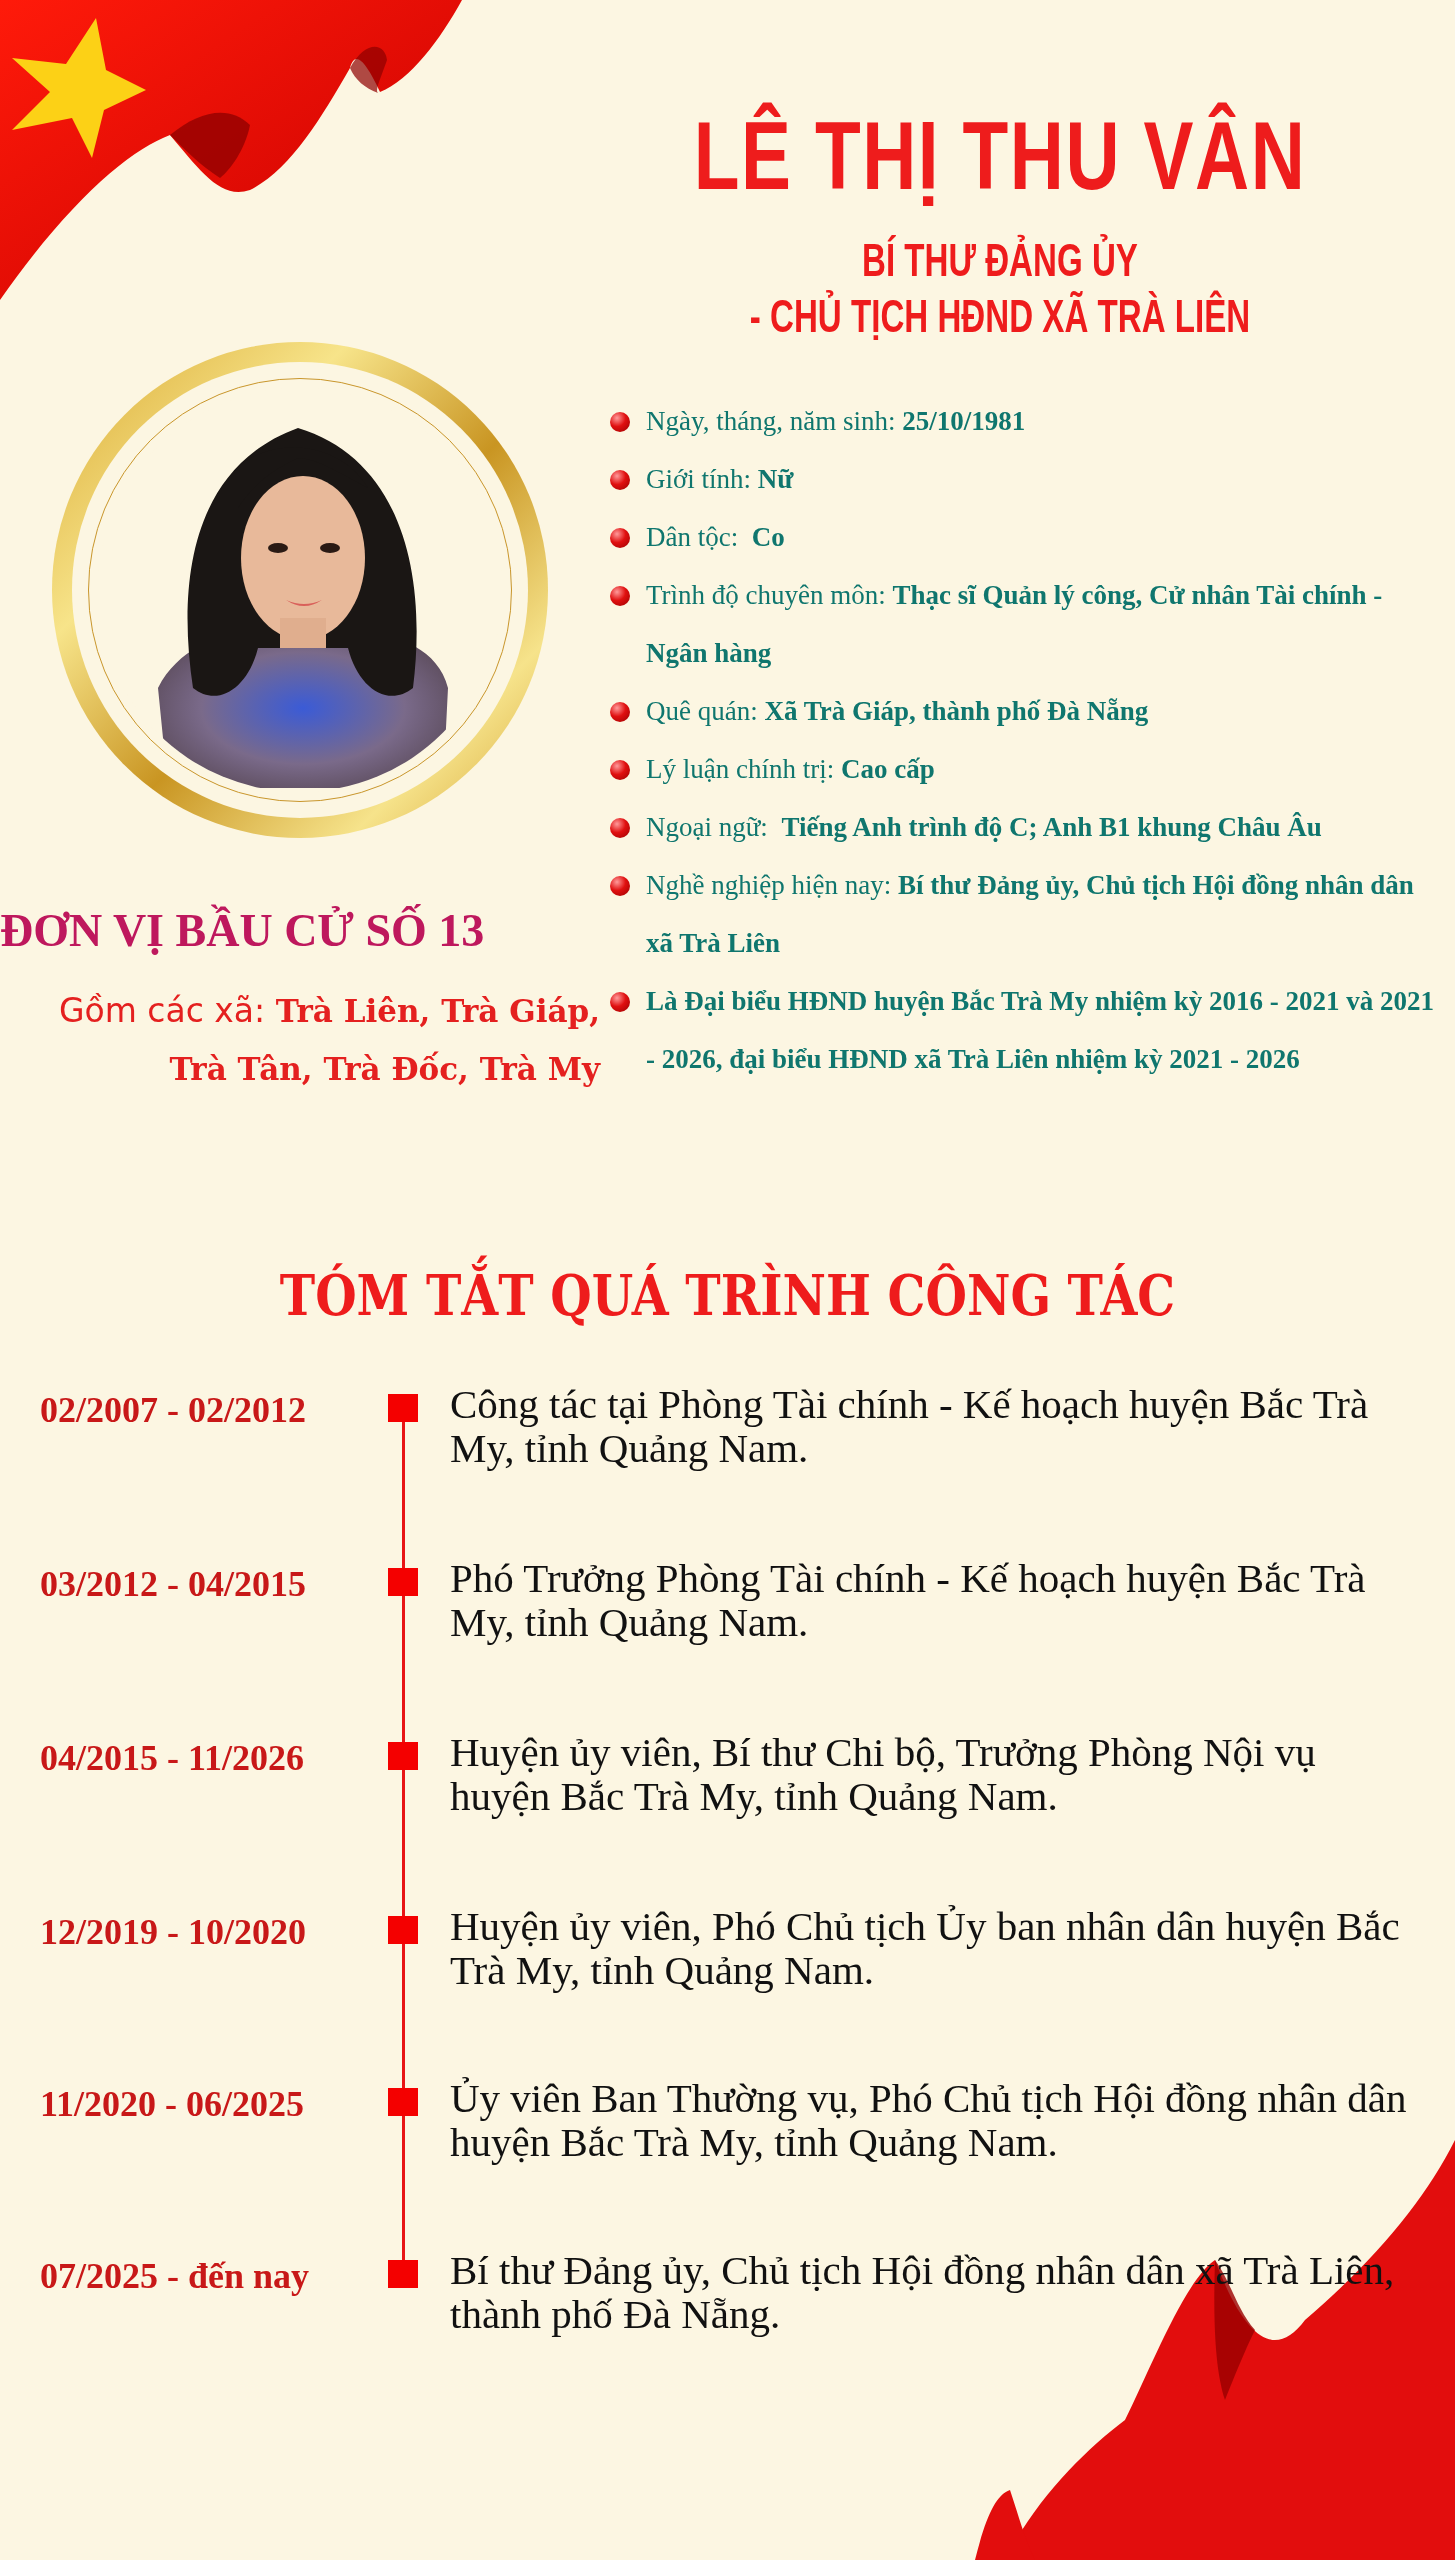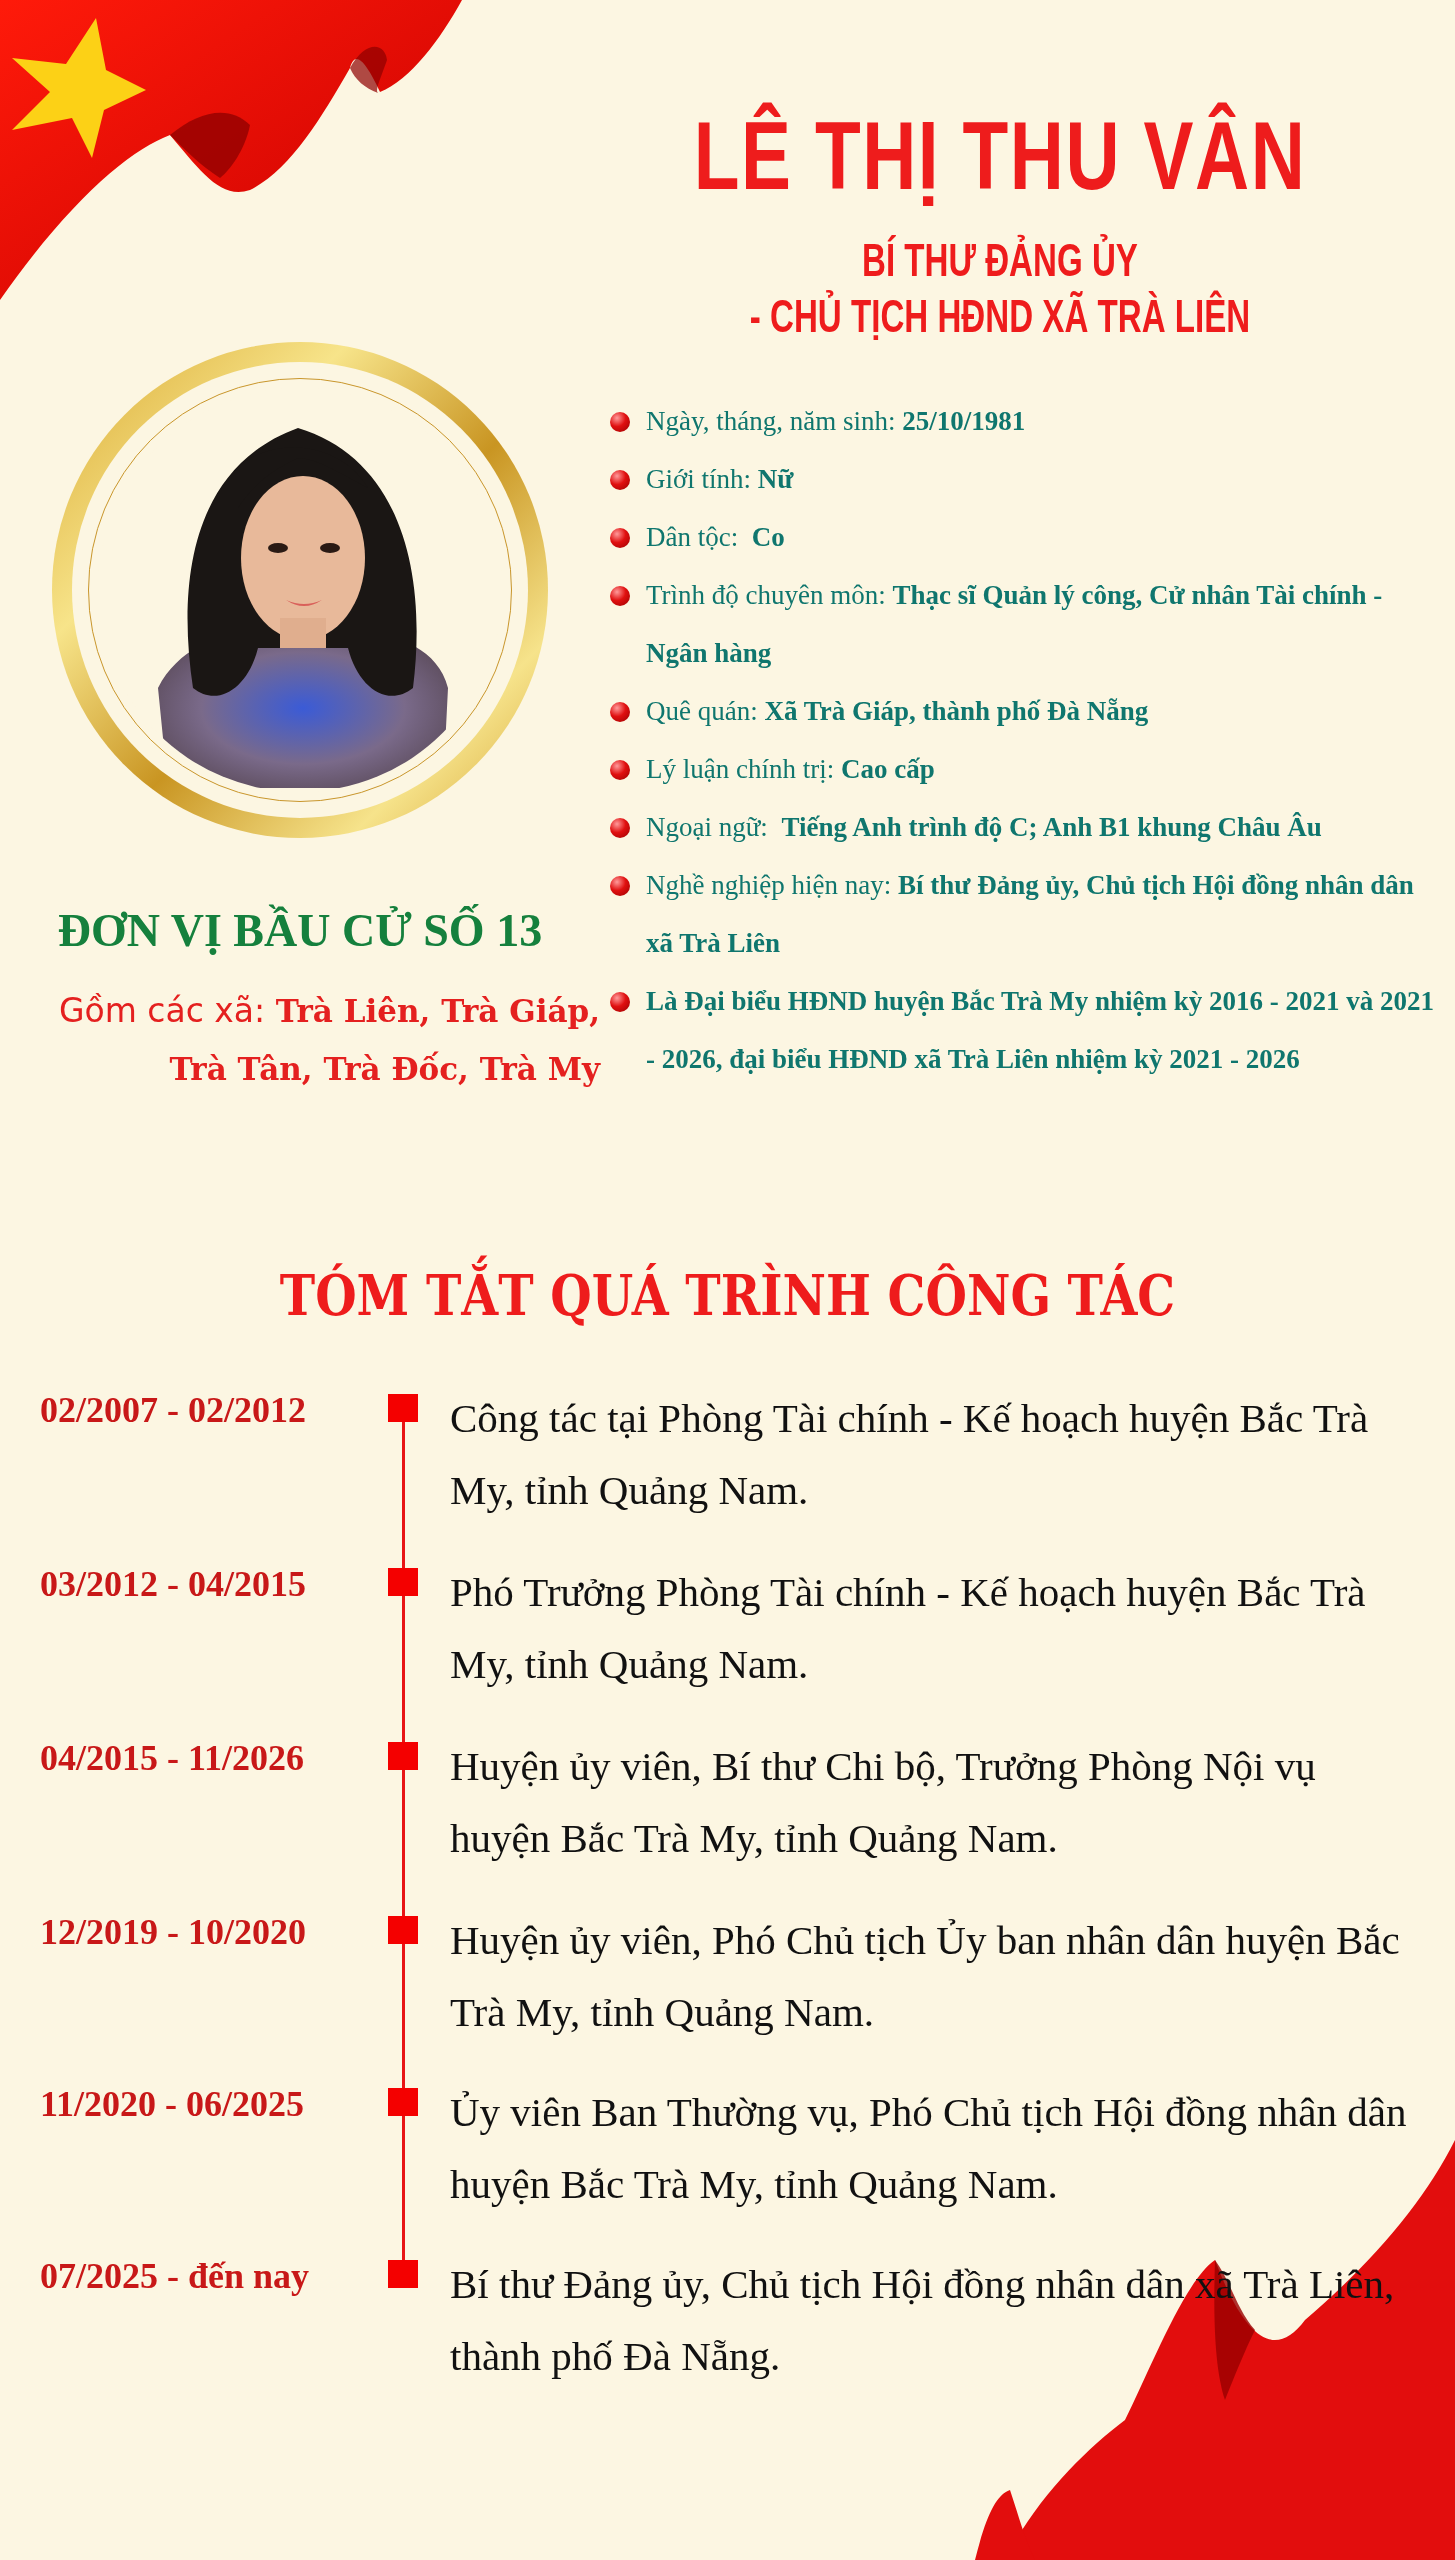--- a/index.html
+++ b/index.html
@@ -6,33 +6,33 @@
   body { width:1455px; height:2560px; background:#fcf6e2; position:relative; overflow:hidden; font-family:"Liberation Serif", serif; }
   .abs { position:absolute; }
   .flag-tl { left:0; top:0; width:470px; height:320px; }
   .flag-br { right:0; bottom:0; width:480px; height:420px; }
   .title { left:600px; top:108px; width:800px; text-align:center; color:#ee1c1c; font-family:"Liberation Sans", sans-serif; font-weight:bold; font-size:96px; letter-spacing:2px; transform:scaleX(0.78); transform-origin:center; line-height:1; }
   .subtitle { left:600px; top:232px; width:800px; text-align:center; color:#ee1c1c; font-family:"Liberation Sans", sans-serif; font-weight:bold; font-size:46px; line-height:56px; transform:scaleX(0.72); transform-origin:center; }
   .portrait { left:52px; top:342px; width:496px; height:496px; border-radius:50%; background:linear-gradient(135deg,#d9a830,#f7e48a 30%,#c99522 55%,#f6e38b 80%,#d4a12e); }
   .portrait-inner { position:absolute; left:20px; top:20px; right:20px; bottom:20px; border-radius:50%; background:#fcf6e2; }
   .portrait-ring { position:absolute; left:36px; top:36px; right:36px; bottom:36px; border-radius:50%; border:1.5px solid #c9962b; }
   .photo { position:absolute; left:46px; top:46px; right:46px; bottom:46px; border-radius:50%; overflow:hidden; background:#fcf6e2; }
-  .unit-title { left:0; top:904px; width:600px; text-align:center; color:#15803d; font-weight:bold; font-size:46px; }
+  .unit-title { left:0; top:904px; width:600px; text-align:left; color:#be185d; font-weight:bold; font-size:46px; }
   .unit-sub { left:0; top:982px; width:600px; text-align:right; color:#e4201f; font-size:33px; line-height:58px; font-family:"DejaVu Sans", sans-serif; }
   .unit-sub b { font-family:"DejaVu Serif", serif; font-weight:bold; font-size:31px; }
   .info { left:608px; top:392px; width:830px; font-size:27px; line-height:58px; color:#0f766e; }
   .info-item { position:relative; padding-left:38px; }
   .bullet { position:absolute; left:2px; top:20px; width:20px; height:20px; border-radius:50%; background:radial-gradient(circle at 35% 30%,#ff9a9a,#e01010 45%,#9b0000); }
   .info b { font-weight:bold; }
   .sec-title { left:0; top:1262px; width:1455px; text-align:center; color:#ee1c1c; font-family:"DejaVu Serif", serif; font-weight:bold; font-size:56px; transform:scaleX(0.85); }
   .tl-line { left:402px; top:1408px; width:3px; height:870px; background:#e81515; }
   .tl-row { left:0; width:1455px; }
   .tl-date { position:absolute; left:40px; width:320px; color:#c81818; font-weight:bold; font-size:36px; line-height:56px; }
   .tl-mark { position:absolute; left:388px; top:12px; width:30px; height:28px; background:#f40000; }
-  .tl-desc { position:absolute; left:450px; width:960px; font-size:41px; line-height:72px; color:#111; }
+  .tl-desc { position:absolute; left:450px; width:960px; font-size:41px; line-height:44px; color:#111; }
 </style>
 </head>
 <body>
 
 <svg class="abs flag-tl" viewBox="0 0 470 320">
   <defs>
     <linearGradient id="fg1" x1="0" y1="0" x2="1" y2="1">
       <stop offset="0" stop-color="#ff1a0a"></stop>
         <stop offset="1" stop-color="#c80000"></stop>
     </linearGradient>

